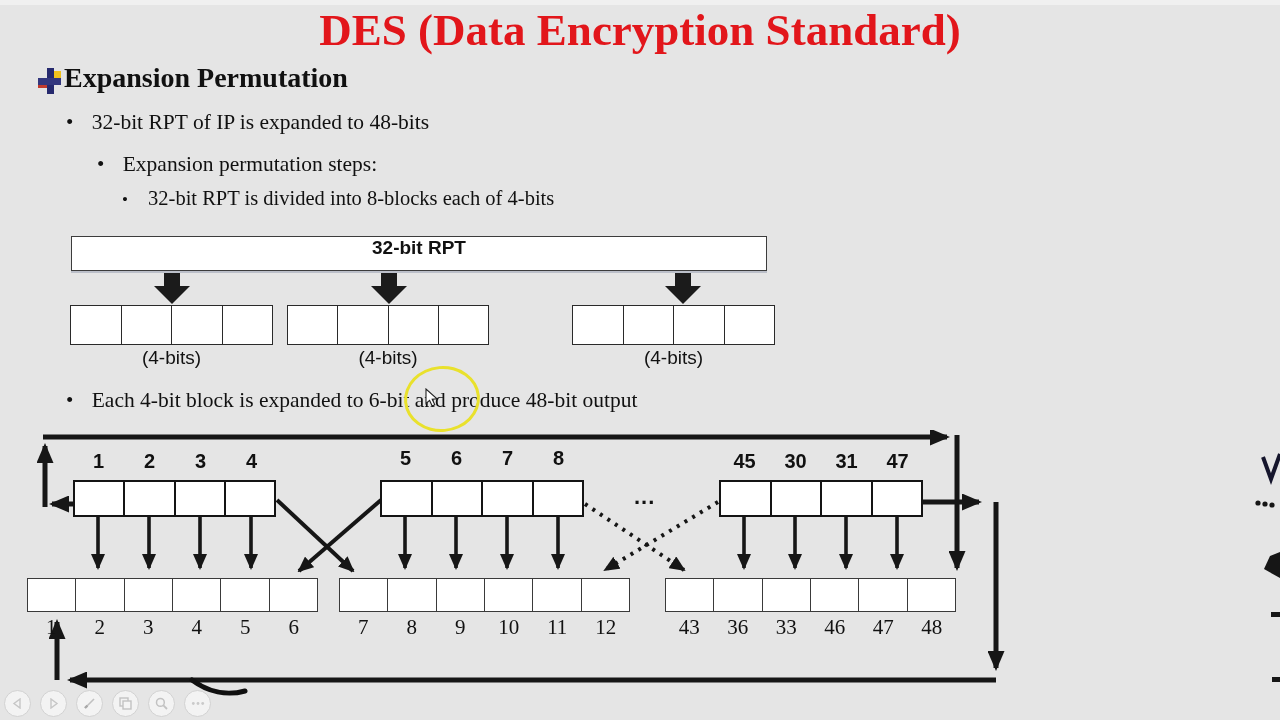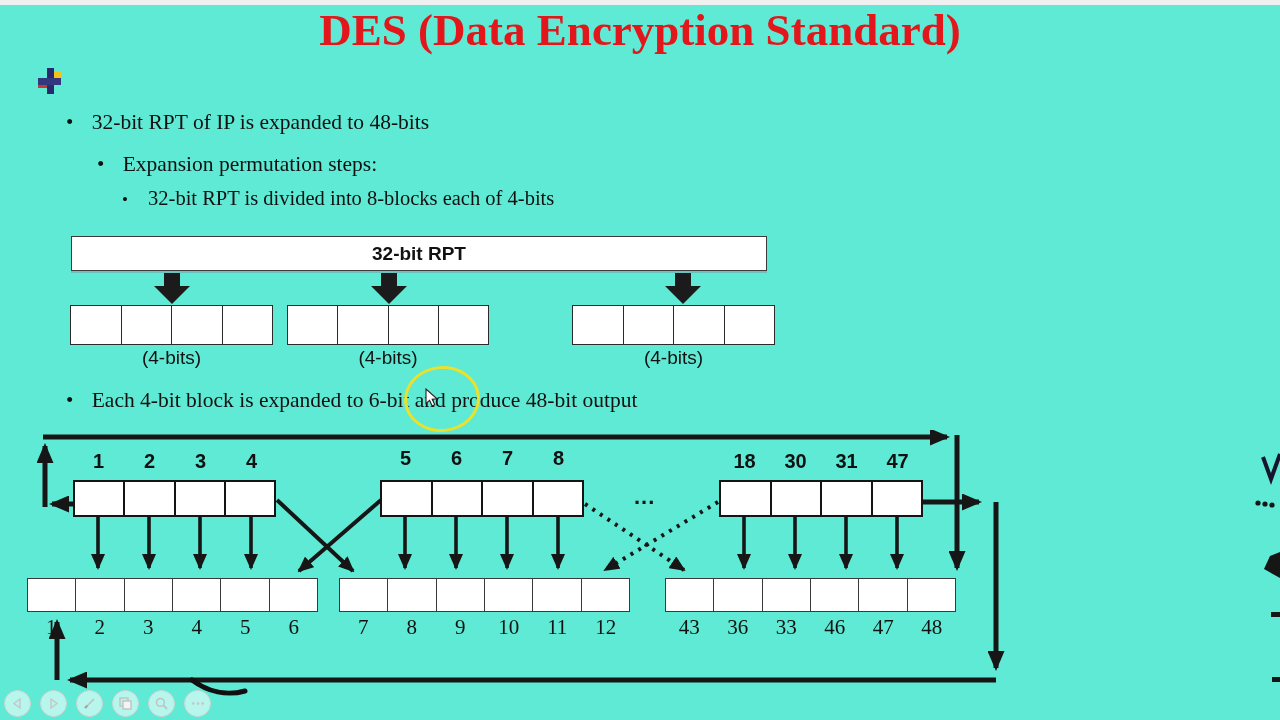--- a/index.html
+++ b/index.html
@@ -1,33 +1,33 @@
 <!DOCTYPE html>
 <html><head>
 <meta charset="utf-8">
 <style>
   html,body{margin:0;padding:0;background:#fff;}
-  .stage{position:relative;width:1280px;height:720px;background:#5eead4;overflow:hidden;
+  .stage{position:relative;width:1280px;height:720px;background:#e5e5e5;overflow:hidden;
          font-family:"Liberation Serif", serif;color:#111;}
   .abs{position:absolute;}
   .topstrip{left:0;top:0;width:1280px;height:5px;background:#f0f0f0;}
   .title{left:0;top:4px;width:1280px;text-align:center;font-weight:bold;font-size:45px;letter-spacing:0px;}
   .heading{left:64px;top:62px;font-weight:bold;font-size:28px;}
   
   .plusicon{left:38px;top:68px;width:26px;height:26px;}
   .plusicon .red{position:absolute;left:0px;top:11px;width:9px;height:9px;background:#c23b2e;}
   .plusicon .yellow{position:absolute;left:13px;top:3px;width:10px;height:10px;background:#f2c31d;}
   .plusicon .vbar{position:absolute;left:9px;top:0px;width:7px;height:26px;background:#262a6e;}
   .plusicon .hbar{position:absolute;left:0px;top:10px;width:23px;height:7px;background:#33377e;}
   .bullet-dot{font-size:21px;}
   .b-row{font-size:21.5px;white-space:nowrap;}
   .sub{font-size:20.5px;}
   
   .rptbox{left:71px;top:236px;width:696px;height:35px;border:1.6px solid #3c3c3c;box-sizing:border-box;
-          box-shadow:0 2px 0 rgba(125,135,160,.4);display:flex;align-items:center;justify-content:center;
+          box-shadow:0 2px 0 rgba(125,135,160,.4);display:flex;align-items:flex-start;justify-content:center;
           font-family:"Liberation Sans", sans-serif;font-weight:bold;font-size:19px;background:#fff;}
   .cells{display:flex;box-sizing:border-box;background:#fff;}
   .cells>div{flex:1;}
   .d1cells{border:1.6px solid #2a2a2a;height:40px;}
   .d1cells>div+div{border-left:1.6px solid #2a2a2a;}
   .fourbits{font-family:"Liberation Sans", sans-serif;font-size:19px;text-align:center;}
   
   .d2top{border:2.2px solid #141414;height:37px;}
   .d2top>div+div{border-left:2px solid #141414;}
   .d2bot{border:1.7px solid #3a3a3a;height:34px;}
@@ -54,20 +54,21 @@
   <div class="abs topstrip"></div>
 
   <div class="abs title" style="color:#e2161b;">DES (Data Encryption Standard)</div>
 
   <div class="abs plusicon">
     <span class="red"></span>
     <span class="yellow"></span>
     <span class="vbar"></span>
     <span class="hbar"></span>
   </div>
+  <div class="abs heading">Expansion Permutation</div>
 
   <div class="abs b-row" style="left:66px;top:110px;">
     <span class="bullet-dot">•</span>
     <span style="padding-left:13px;">32-bit RPT of IP is expanded to 48-bits</span>
   </div>
   <div class="abs b-row" style="left:66px;top:152px;margin-left:31px;">
     <span class="bullet-dot">•</span>
     <span style="padding-left:13px;">Expansion permutation steps:</span>
   </div>
   <div class="abs b-row sub" style="left:122px;top:187px;">
@@ -190,21 +191,21 @@
       <div>3</div>
       <div>4</div>
     </div>
   <div class="abs lblrow toplbl" style="left:380px;top:447px;">
       <div>5</div>
       <div>6</div>
       <div>7</div>
       <div>8</div>
     </div>
   <div class="abs lblrow toplbl" style="left:719px;top:450px;">
-      <div>18</div>
+      <div>45</div>
       <div>30</div>
       <div>31</div>
       <div>47</div>
     </div>
 
   <div class="abs cells d2top" style="left:73px;top:480px;width:203px;">
       <div></div>
       <div></div>
       <div></div>
       <div></div>

